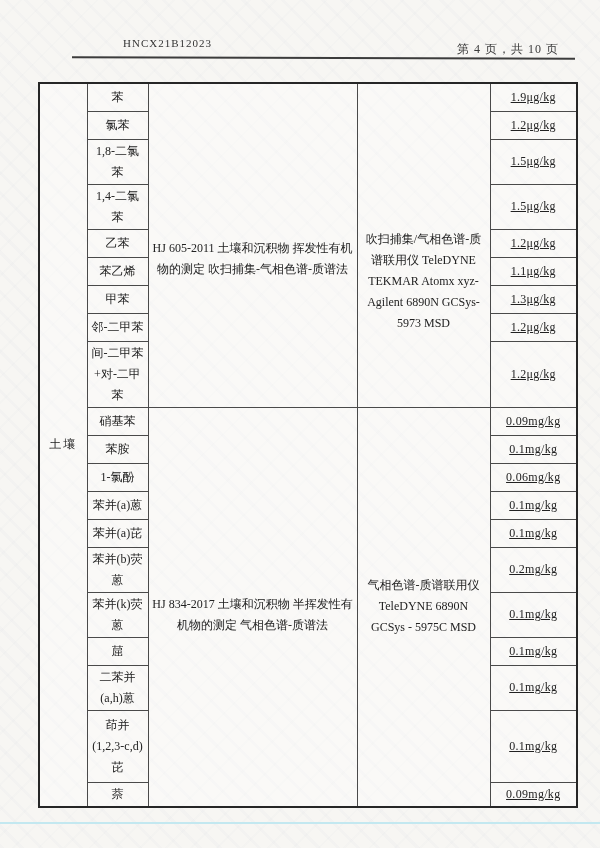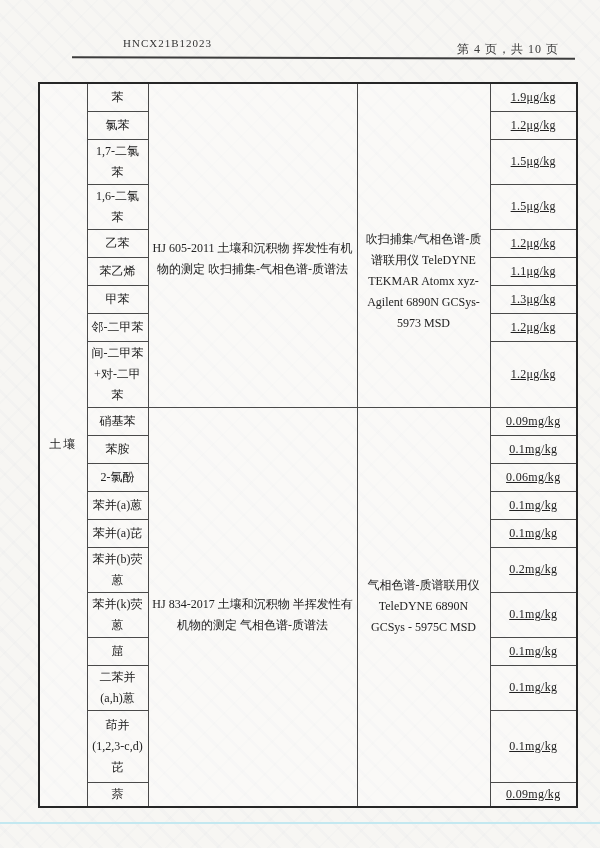--- a/index.html
+++ b/index.html
@@ -121,25 +121,25 @@
         <td class="instr i1" rowspan="9">
             <div class="inner">吹扫捕集/气相色谱-质谱联用仪 TeleDYNE TEKMAR Atomx xyz-Agilent 6890N GCSys-5973 MSD</div>
           </td>
         <td class="limit">1.9μg/kg</td>
       </tr>
       <tr class="h28">
         <td class="analyte">氯苯</td>
         <td class="limit">1.2μg/kg</td>
       </tr>
       <tr class="h44">
-        <td class="analyte">1,7-二氯苯</td>
+        <td class="analyte">1,8-二氯苯</td>
         <td class="limit">1.5μg/kg</td>
       </tr>
       <tr class="h44">
-        <td class="analyte">1,6-二氯苯</td>
+        <td class="analyte">1,4-二氯苯</td>
         <td class="limit">1.5μg/kg</td>
       </tr>
       <tr class="h28">
         <td class="analyte">乙苯</td>
         <td class="limit">1.2μg/kg</td>
       </tr>
       <tr class="h28">
         <td class="analyte">苯乙烯</td>
         <td class="limit">1.1μg/kg</td>
       </tr>
@@ -164,21 +164,21 @@
         <td class="instr i2" rowspan="11">
             <div class="inner">气相色谱-质谱联用仪 TeleDYNE 6890N GCSys - 5975C MSD</div>
           </td>
         <td class="limit">0.09mg/kg</td>
       </tr>
       <tr class="h28">
         <td class="analyte">苯胺</td>
         <td class="limit">0.1mg/kg</td>
       </tr>
       <tr class="h28">
-        <td class="analyte">2-氯酚</td>
+        <td class="analyte">1-氯酚</td>
         <td class="limit">0.06mg/kg</td>
       </tr>
       <tr class="h28">
         <td class="analyte">苯并(a)蒽</td>
         <td class="limit">0.1mg/kg</td>
       </tr>
       <tr class="h28">
         <td class="analyte">苯并(a)芘</td>
         <td class="limit">0.1mg/kg</td>
       </tr>

